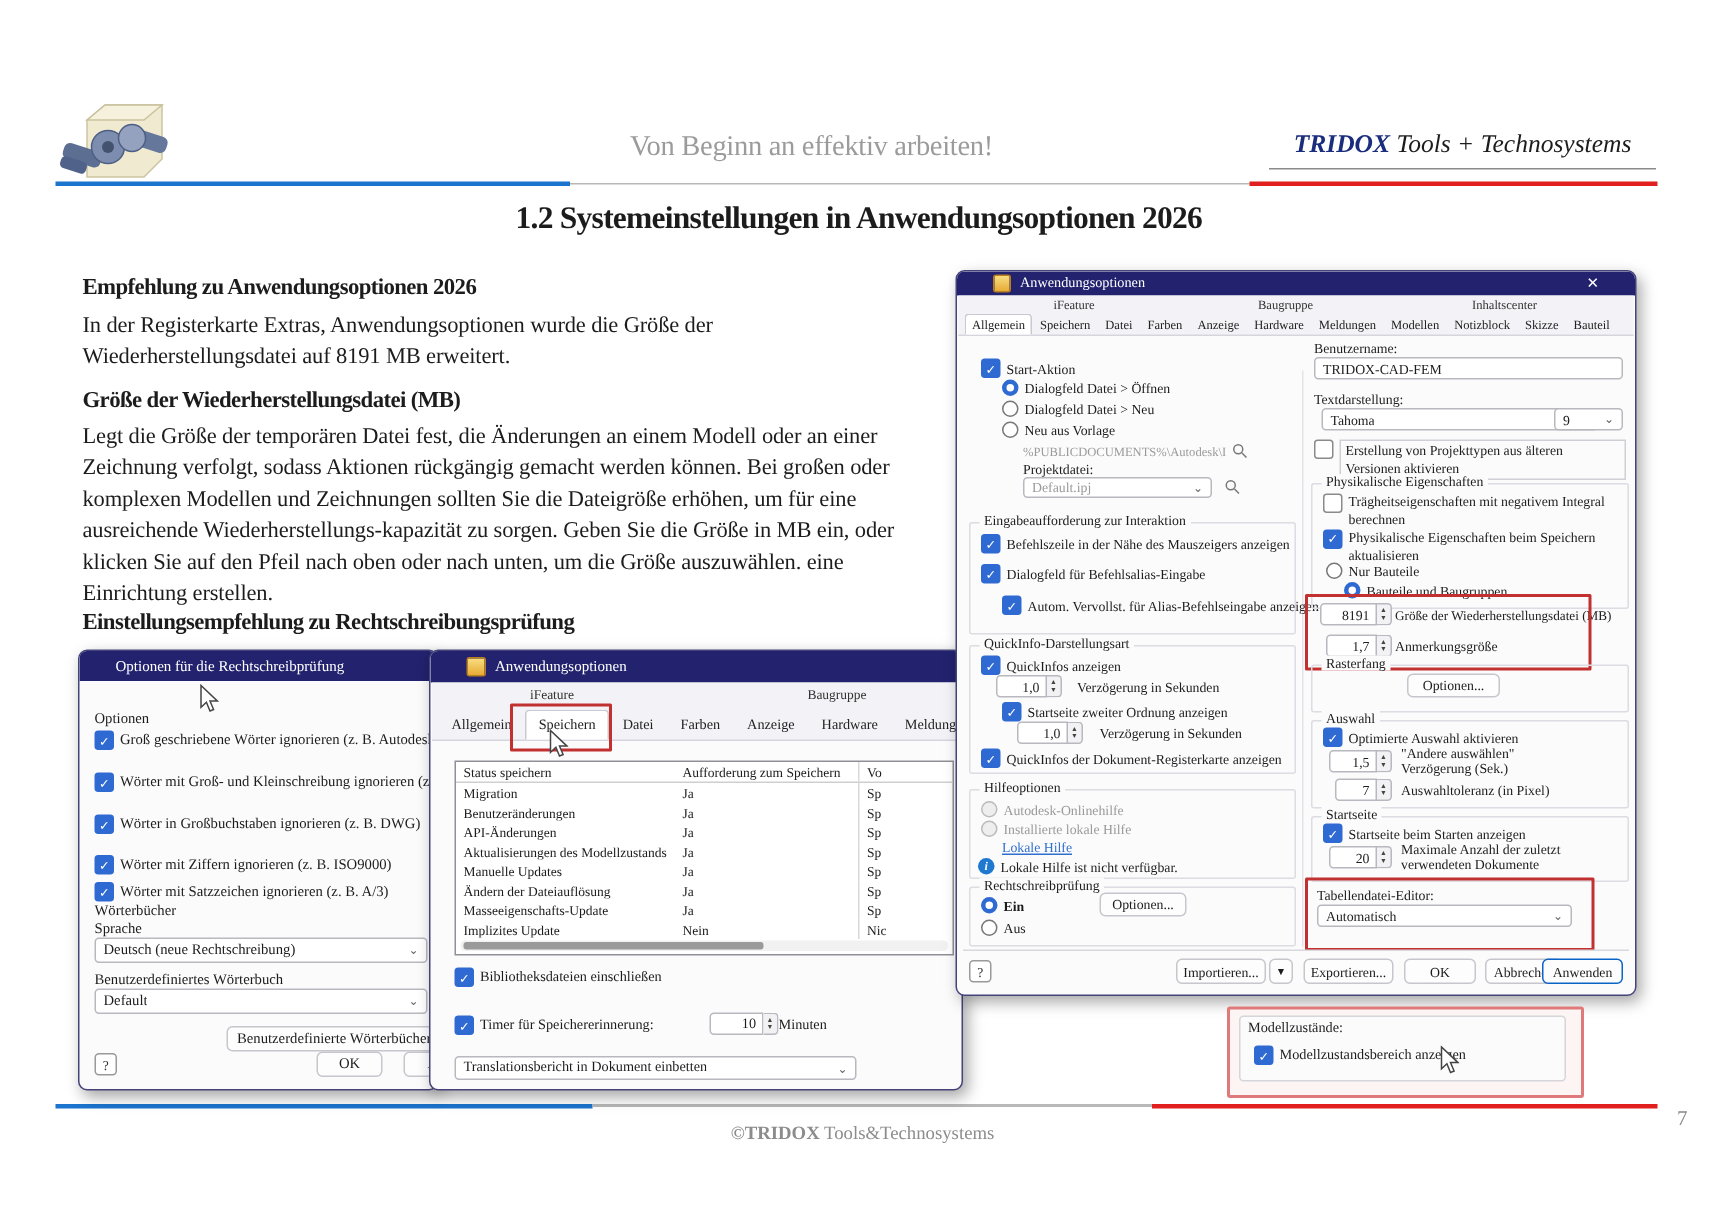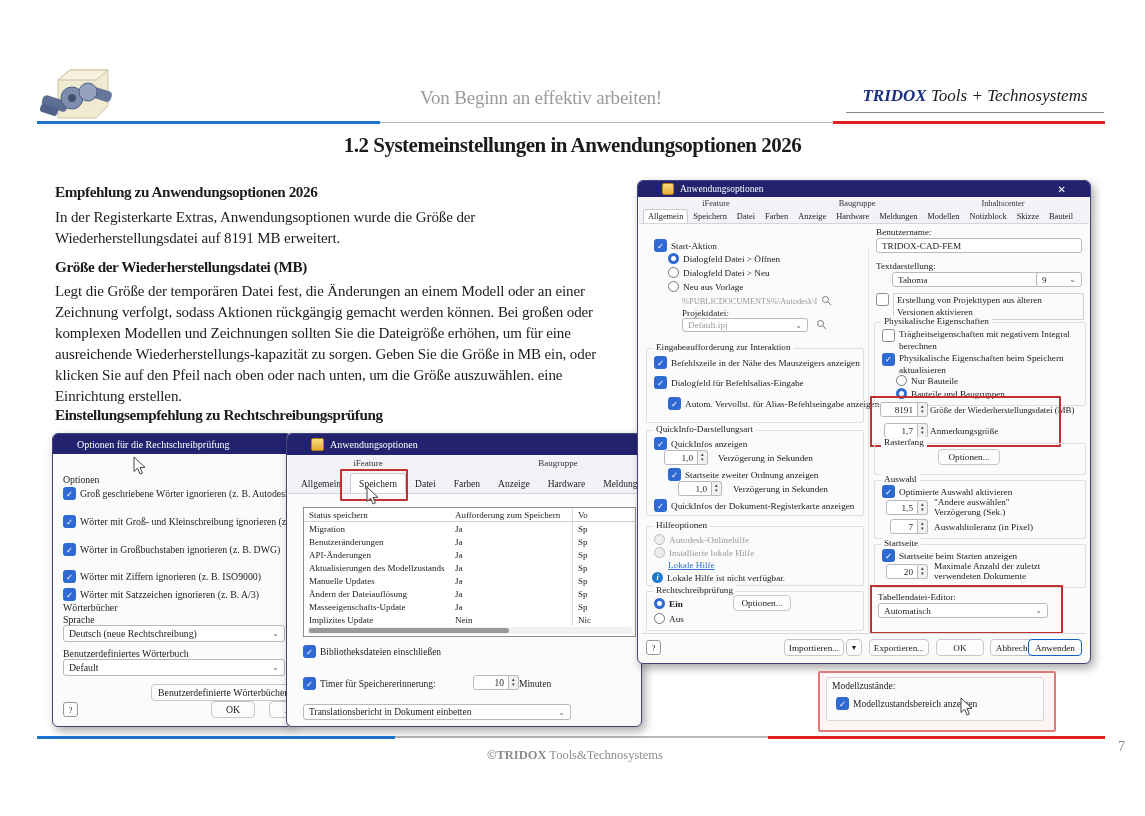--- a/index.html
+++ b/index.html
@@ -381,21 +381,21 @@
     <div class="a rc" style="left:16px;top:432px">
         <span class="rad"></span>
         <span>Aus</span>
       </div>
 
     <div class="a" style="left:238px;top:46px">Benutzername:</div>
     <div class="a" style="left:238px;top:57px;width:206px;height:15px;background:#fff;border:1px solid #b8b8bf;border-radius:3px;display:flex;align-items:center;padding:0 5px;box-sizing:border-box">
         <span>TRIDOX-CAD-FEM</span>
       </div>
     <div class="a" style="left:238px;top:80px">Textdarstellung:</div>
-    <div class="sel a" style="left:254px;top:91px;width:184px;height:15px">
+    <div class="sel a" style="left:243px;top:91px;width:184px;height:15px">
         <span class="tx">Tahoma</span>
         <span class="ch">⌄</span>
       </div>
     <div class="sel a" style="left:398px;top:91px;width:46px;height:15px">
         <span class="tx">9</span>
         <span class="ch">⌄</span>
       </div>
     <div class="a rt" style="left:238px;top:112px;width:208px">
       <span class="cbx off"></span>
       <span style="border:1px solid #cfcfd6;padding:1px 3px;line-height:1.25">Erstellung von Projekttypen aus älteren Versionen aktivieren</span>
@@ -405,21 +405,21 @@
       <span class="lg">Physikalische Eigenschaften</span>
     </div>
     <div class="a rt" style="left:244px;top:148px;width:190px;line-height:1.25">
         <span class="cbx off"></span>
         <span>Trägheitseigenschaften mit negativem Integral berechnen</span>
       </div>
     <div class="a rt" style="left:244px;top:172px;width:190px;line-height:1.25">
         <span class="cbx"></span>
         <span>Physikalische Eigenschaften beim Speichern aktualisieren</span>
       </div>
-    <div class="a rc" style="left:258px;top:194px">
+    <div class="a rc" style="left:246px;top:194px">
         <span class="rad"></span>
         <span>Nur Bauteile</span>
       </div>
     <div class="a rc" style="left:258px;top:207px">
         <span class="rad on"></span>
         <span>Bauteile und Baugruppen</span>
       </div>
 
     <div class="a spin" style="left:242px;top:221px">
         <span class="v" style="width:28px">8191</span>

